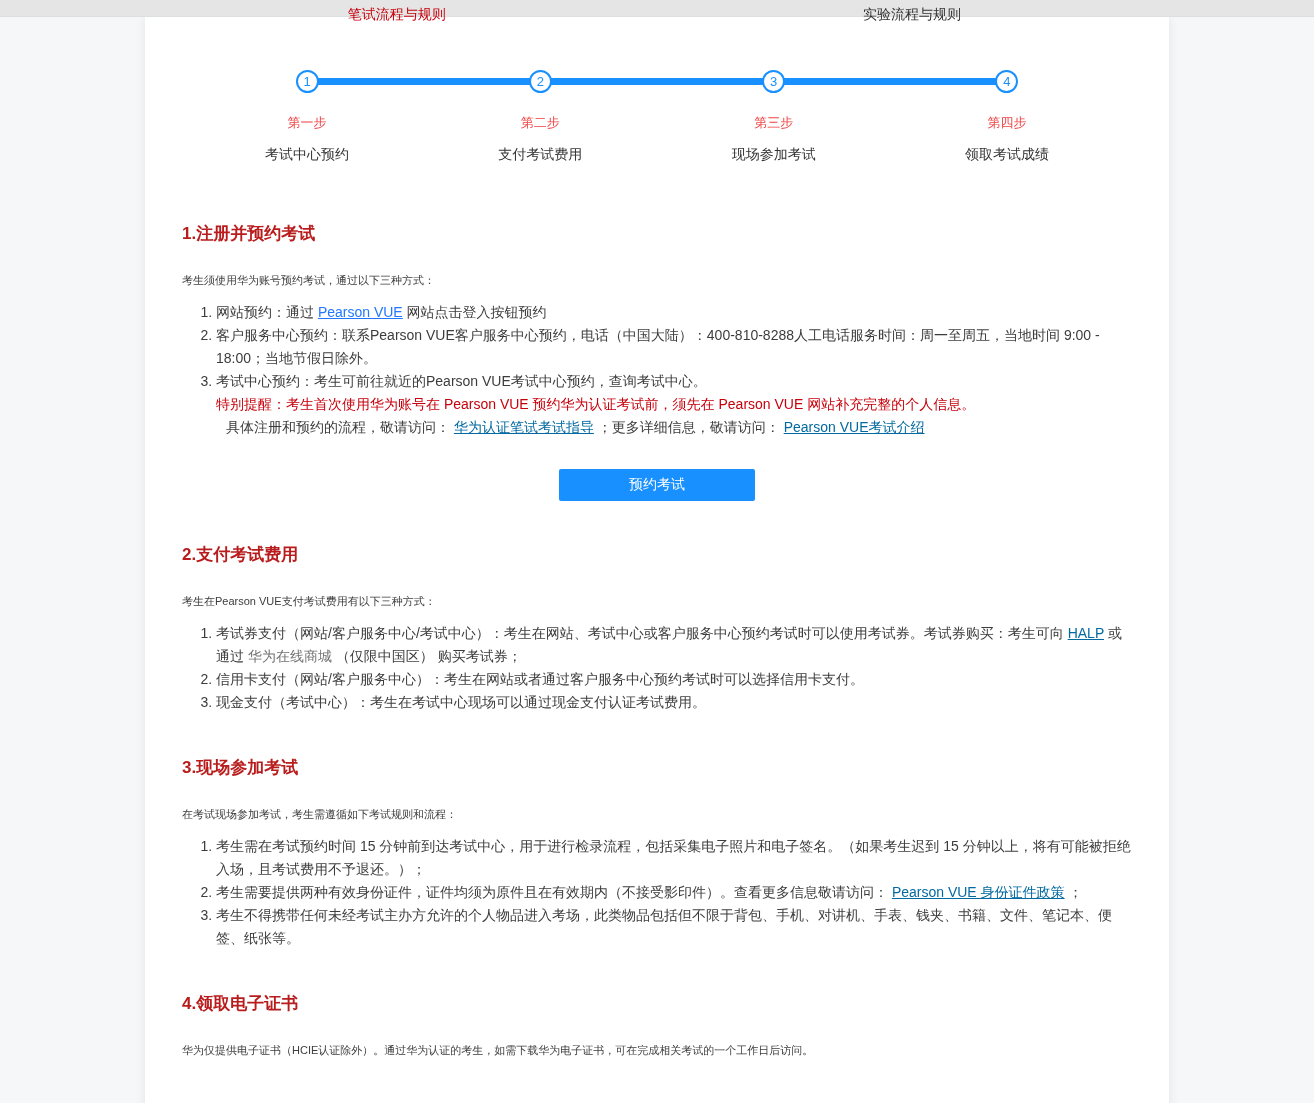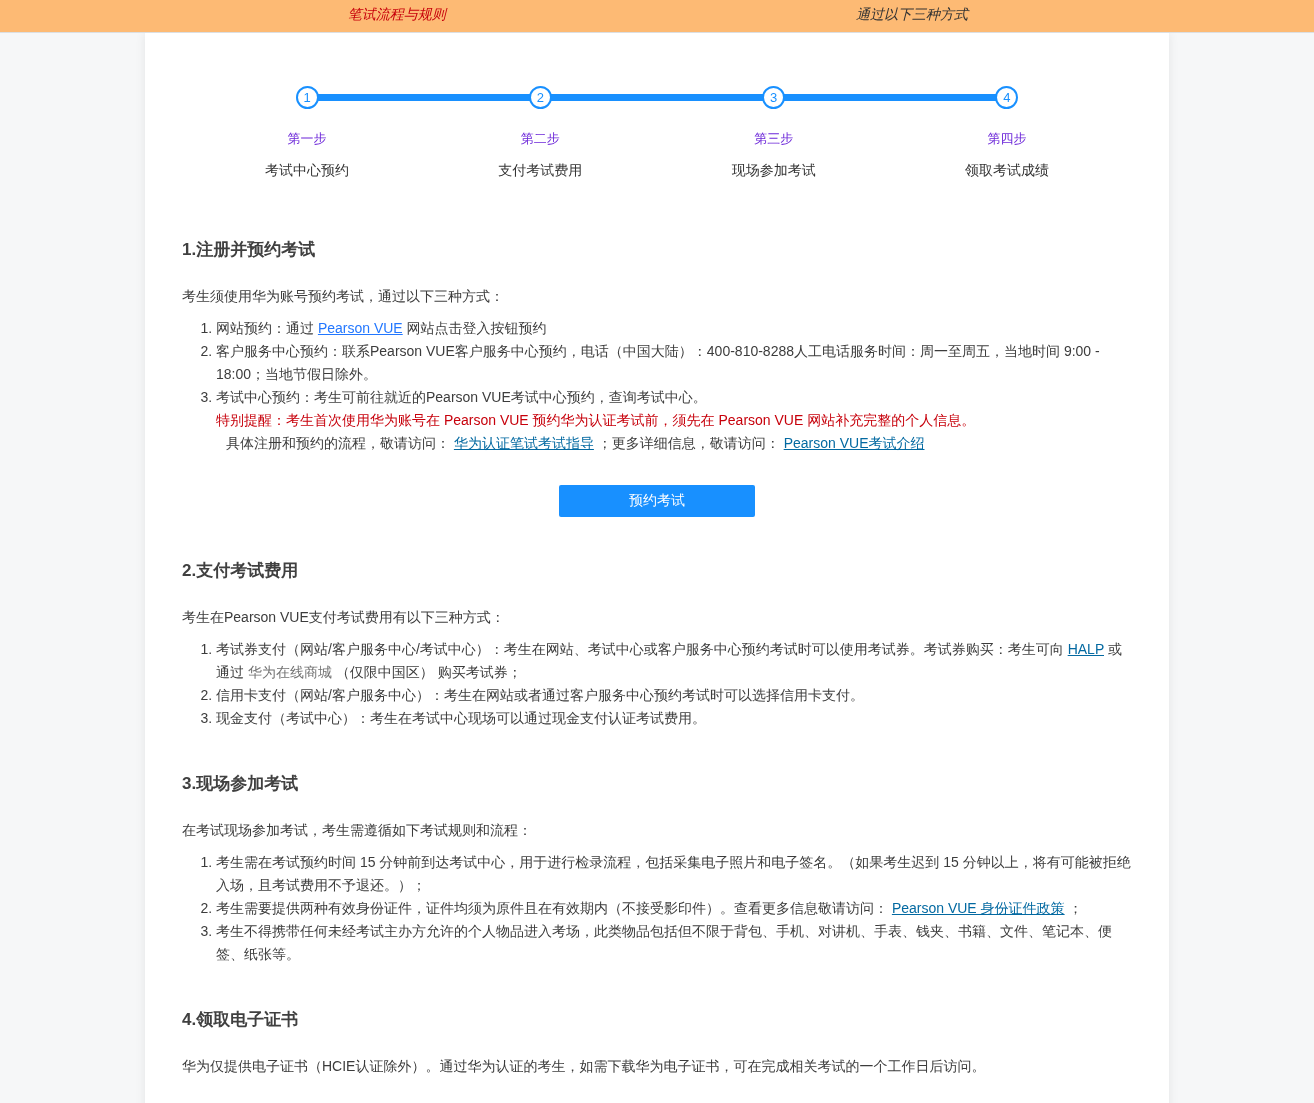--- a/index.html
+++ b/index.html
@@ -6,24 +6,23 @@
   html,body { width:1314px; height:1103px; }
   body {
     font-family:"Liberation Sans","DejaVu Sans",sans-serif;
     background:#f6f7f8;
     color:#3c3c3c;
     font-size:14px;
   }
   
   .tabbar {
     position:relative;
-    width:100%; height:33px;
-    background:#fdba74;
+    width:100%; height:17px;
+    background:#e5e5e5;
     border-bottom:1px solid #dcdfe2;
-    font-style:italic;
   }
   .tab {
     position:absolute; top:0; height:29px; line-height:29px;
     transform:translateX(-50%);
     font-size:14px; cursor:pointer; white-space:nowrap;
   }
   .tab.active { color:#c7000b; }
   .tab.inactive { color:#333; }
   .tab-written { left:30.2%; }
   .tab-lab { left:69.4%; }
@@ -45,30 +44,30 @@
   }
   .steps-row { display:flex; justify-content:space-between; position:relative; }
   .step { width:130px; display:flex; flex-direction:column; align-items:center; }
   .step-circle {
     width:23px; height:23px; border-radius:50%;
     background:#fff; border:2px solid #1890ff;
     color:#1890ff; font-size:13px;
     display:flex; align-items:center; justify-content:center;
     position:relative; z-index:1;
   }
-  .step-sub { margin-top:21px; font-size:13px; color:#6d28d9; }
+  .step-sub { margin-top:21px; font-size:13px; color:#ef4444; }
   .step-title { margin-top:14px; font-size:14px; color:#333; }
 
   
   .section-heading {
-    font-size:17px; font-weight:bold; color:#404040;
+    font-size:17px; font-weight:bold; color:#b91c1c;
     margin-top:42px; margin-bottom:24px;
   }
   .section-heading.first { margin-top:58px; }
-  .intro { font-size:14px; color:#3c3c3c; margin-bottom:9px; line-height:23px; }
+  .intro { font-size:11px; color:#3c3c3c; margin-bottom:9px; line-height:23px; }
   ol.item-list { margin-left:12px; padding-left:22px; }
   ol.item-list li { line-height:23px; color:#3c3c3c; }
   .notice-1 { margin-left:34px; line-height:23px; color:#c7000b; }
   .notice-2 { margin-left:44px; line-height:23px; color:#3c3c3c; }
 
   a.link-blue { color:#2277ff; text-decoration:underline; cursor:pointer; }
   a.link-red { color:#0369a1; text-decoration:underline; cursor:pointer; }
   a.red-plain { color:#737373; text-decoration:none; cursor:pointer; }
 
   .primary-btn {
@@ -77,21 +76,21 @@
     background:#1890ff; color:#fff; font-size:14px;
     font-family:inherit; cursor:pointer;
   }
   .btn-book { width:196px; }
 </style>
 </head>
 <body>
 
 <div class="tabbar">
   <div class="tab active tab-written">笔试流程与规则</div>
-  <div class="tab inactive tab-lab">通过以下三种方式</div>
+  <div class="tab inactive tab-lab">实验流程与规则</div>
 </div>
 
 <div class="card">
 
   <div class="stepper">
     <div class="step-line"></div>
     <div class="steps-row">
       <div class="step">
         <div class="step-circle">1</div>
         <div class="step-sub">第一步</div>

